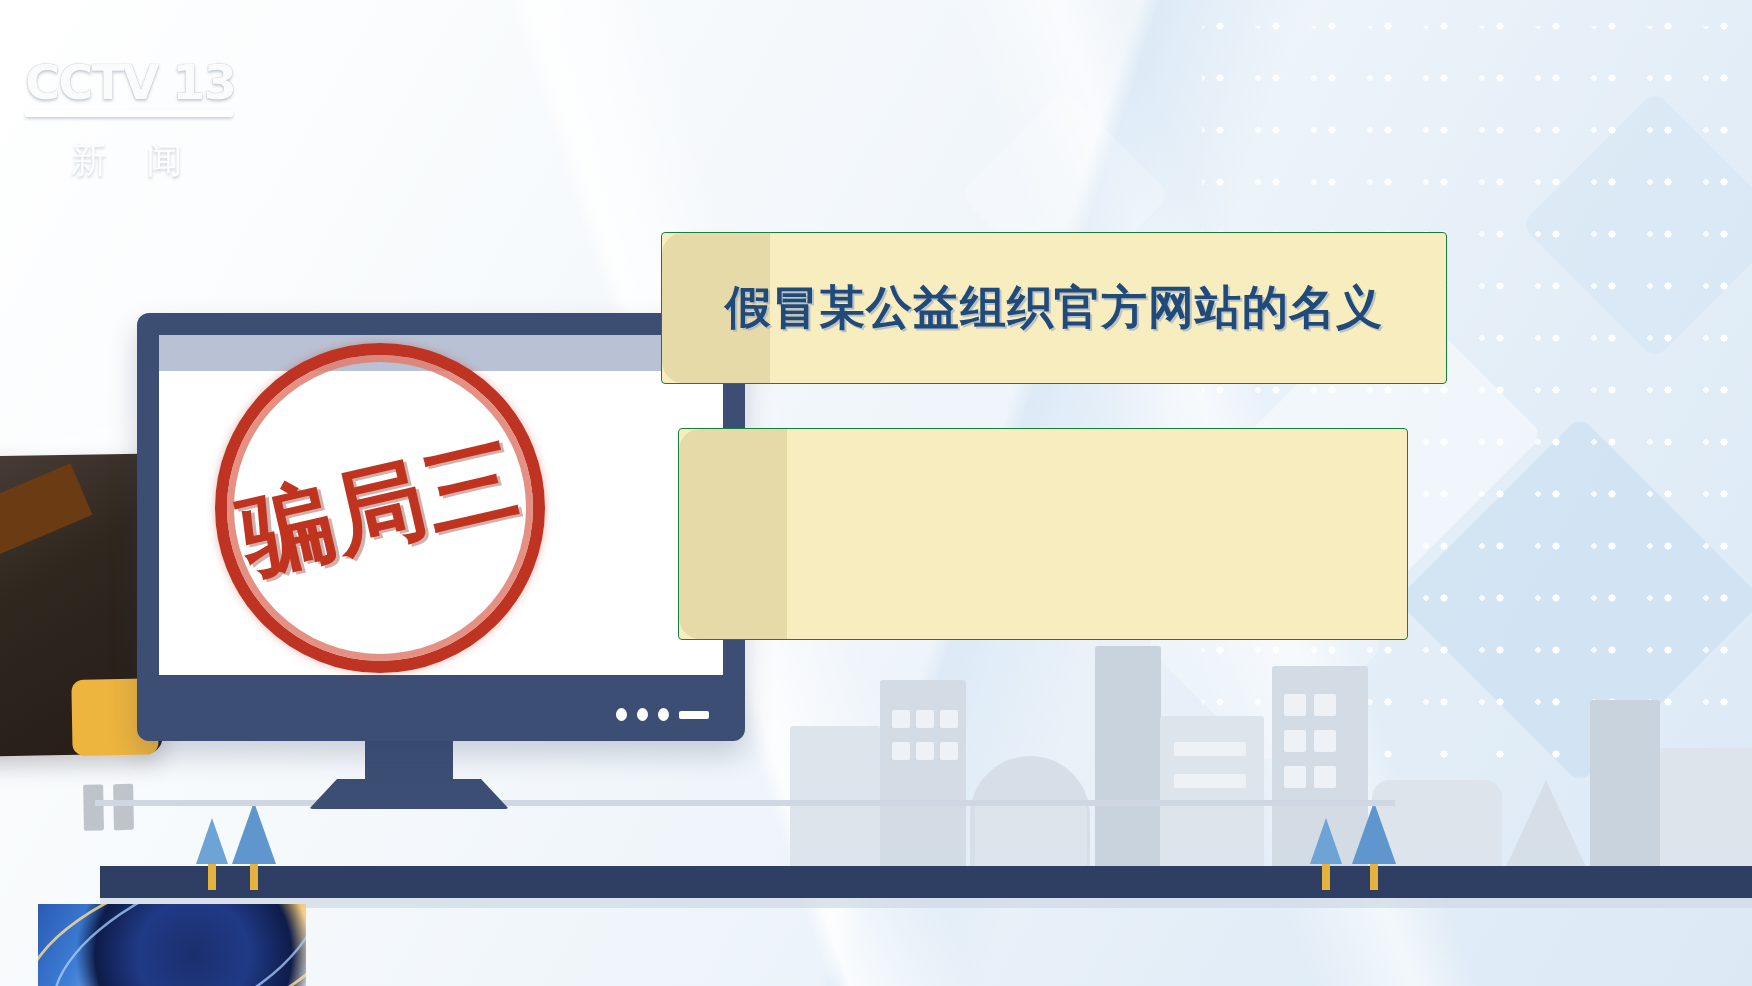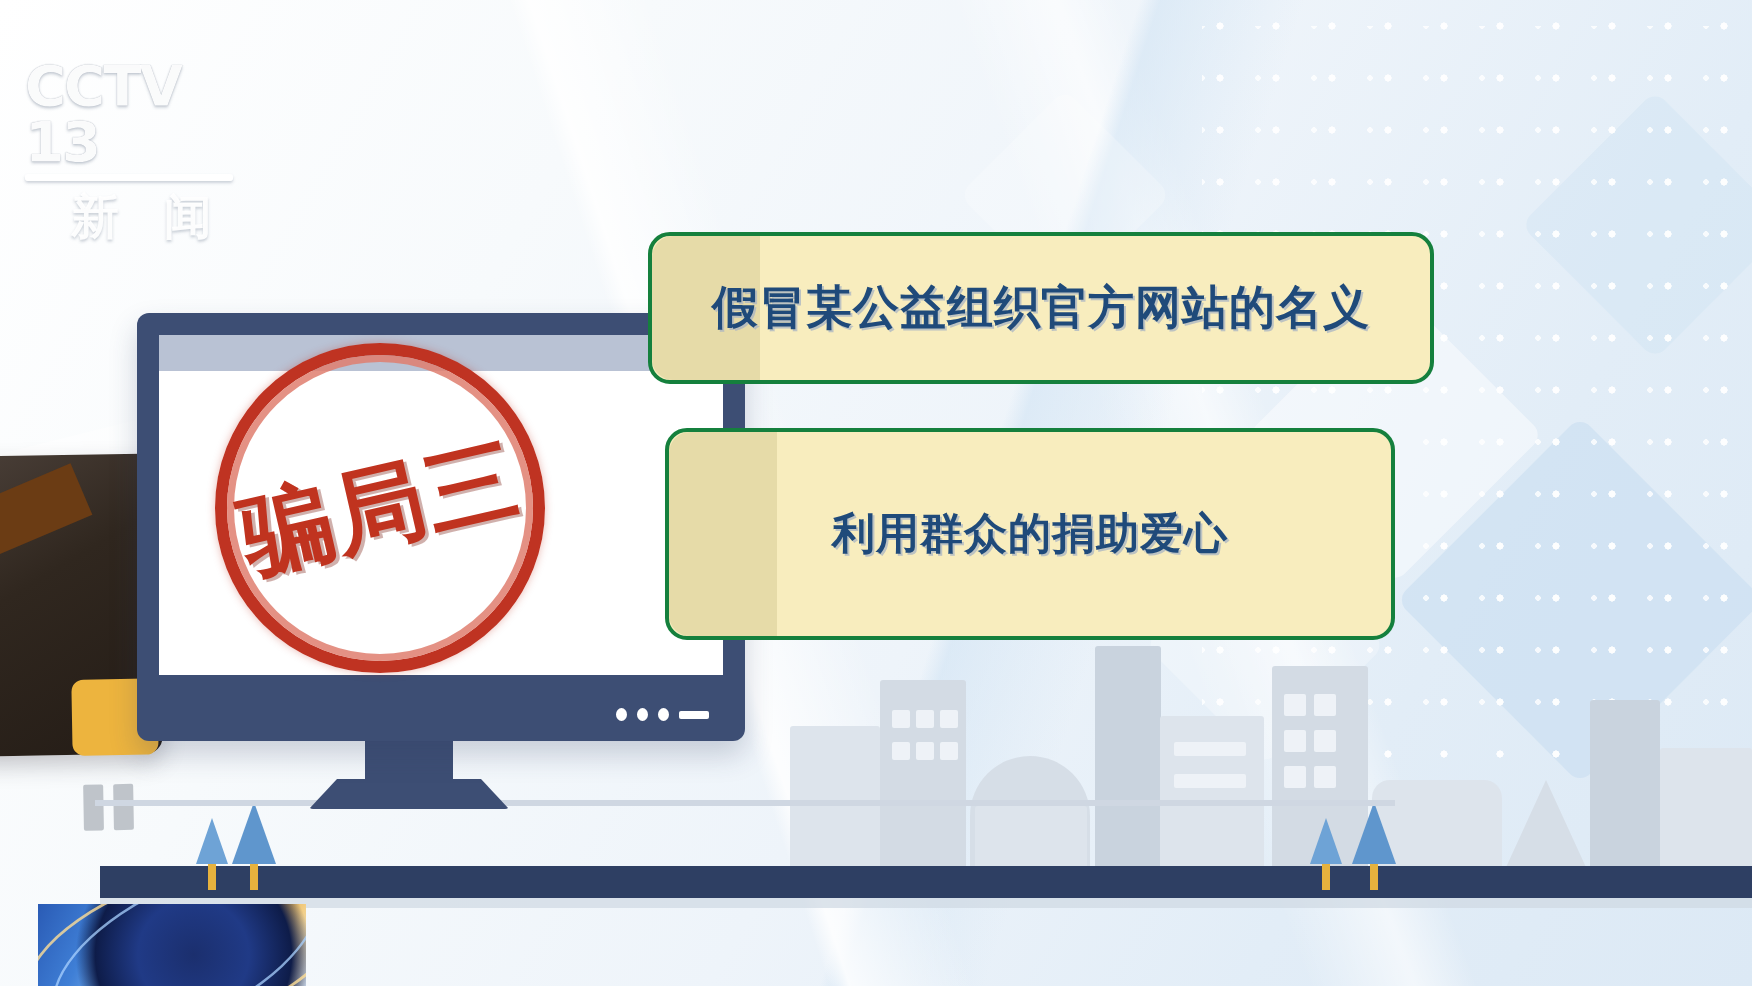--- a/index.html
+++ b/index.html
@@ -165,25 +165,25 @@
     letter-spacing:2px;
     color:#c0331f;
     text-shadow:3px 3px 0 rgba(120,30,18,.35);
     white-space:nowrap;
   }
 
   
   .callout{
     position:absolute;
     background:#f8edbe;
-    border:4px solid #15803d;
-    border-radius:22px;
+    border:1px solid #15803d;
+    border-radius:4px;
     box-sizing:border-box;
     display:flex;flex-direction:column;
-    align-items:center;justify-content:center;
+    align-items:center;justify-content:center;margin-left:13px;
   }
   .callout .shade{
     position:absolute;left:0;top:0;width:108px;height:100%;
     background:rgba(150,140,70,.18);
     border-radius:21px 0 0 21px;
     pointer-events:none;
   }
   .callout .line{
     position:relative;
     font-family:"DejaVu Sans","Liberation Sans",sans-serif;
@@ -195,37 +195,37 @@
   }
   #callout-1{left:648px;top:232px;width:786px;height:152px;}
   #callout-1 .line{font-size:46px;line-height:1.34;}
   #callout-2{left:665px;top:428px;width:730px;height:212px;}
   #callout-2 .line{font-size:43px;line-height:1.38;}
 
   
   .logo{position:absolute;left:25px;top:58px;width:245px;height:120px;opacity:.92;}
   .logo .mark{
     font-family:"DejaVu Sans","Liberation Sans",sans-serif;
-    font-weight:bold;font-size:56px;letter-spacing:-2px;
+    font-weight:bold;font-size:48px;letter-spacing:-2px;
     color:rgba(255,255,255,.96);
     text-shadow:0 2px 3px rgba(150,160,175,.55), 0 0 1px rgba(130,140,155,.9);
     line-height:1;
   }
   .logo .bar{
     width:208px;height:7px;margin-top:4px;
     background:rgba(255,255,255,.9);
     box-shadow:0 2px 3px rgba(150,160,175,.5);
     border-radius:3px;
   }
   .logo .sub{
     font-family:"DejaVu Sans","Liberation Sans",sans-serif;
-    font-weight:bold;font-size:48px;letter-spacing:14px;
+    font-weight:normal;font-size:36px;letter-spacing:14px;
     color:rgba(255,255,255,.95);
     text-shadow:0 2px 3px rgba(150,160,175,.55);
-    margin-top:4px;padding-left:46px;
+    margin-top:19px;padding-left:46px;
   }
 
   
   .bug{
     position:absolute;left:38px;bottom:0;width:268px;height:82px;
     overflow:hidden;
     background:
       radial-gradient(circle at 58% 62%, #1b2f6e 0%, #203a86 34%, #0e1c49 60%, rgba(14,28,73,0) 72%),
       linear-gradient(115deg,#2a5bb5 0%,#3f7fd6 22%,#6fa6e6 35%,#2f62bd 52%,#e0a53c 78%,#f3d089 88%,#c9d7ea 100%);
   }
@@ -338,21 +338,20 @@
     </div>
   </div>
 
   <div class="callout" id="callout-1">
     <div class="shade"></div>
     <div class="line">假冒某公益组织官方网站的名义</div>
   </div>
 
   <div class="callout" id="callout-2">
     <div class="shade"></div>
-    <div class="line">利用群众的捐助爱心</div>
   </div>
 
   <div class="logo">
     <div class="mark">CCTV 13</div>
     <div class="bar"></div>
     <div class="sub">新 闻</div>
   </div>
 
   <div class="bug">
     <div class="swoosh"></div>

